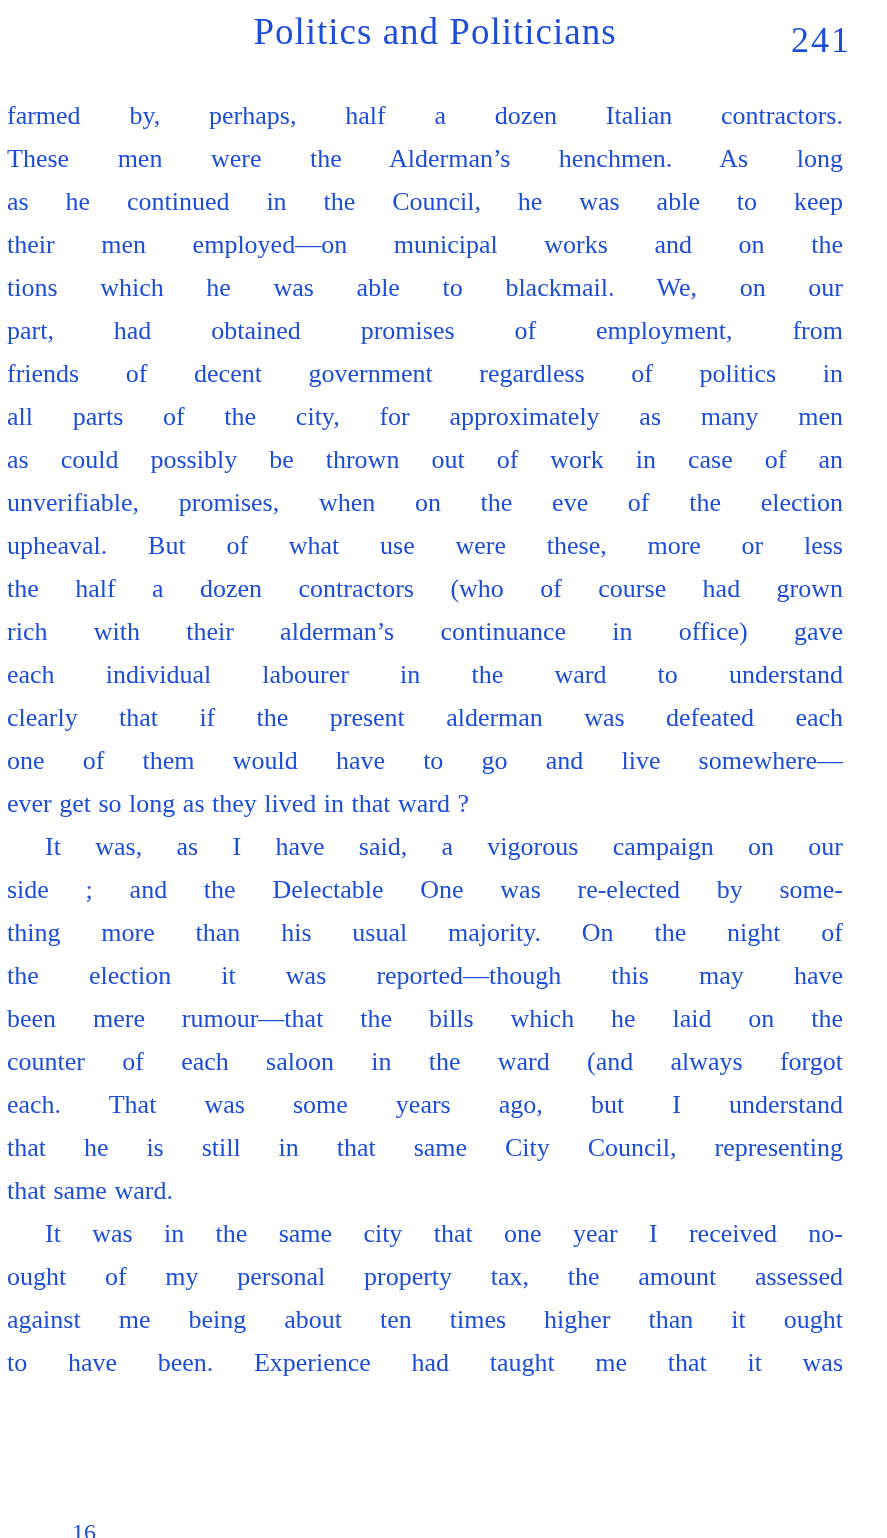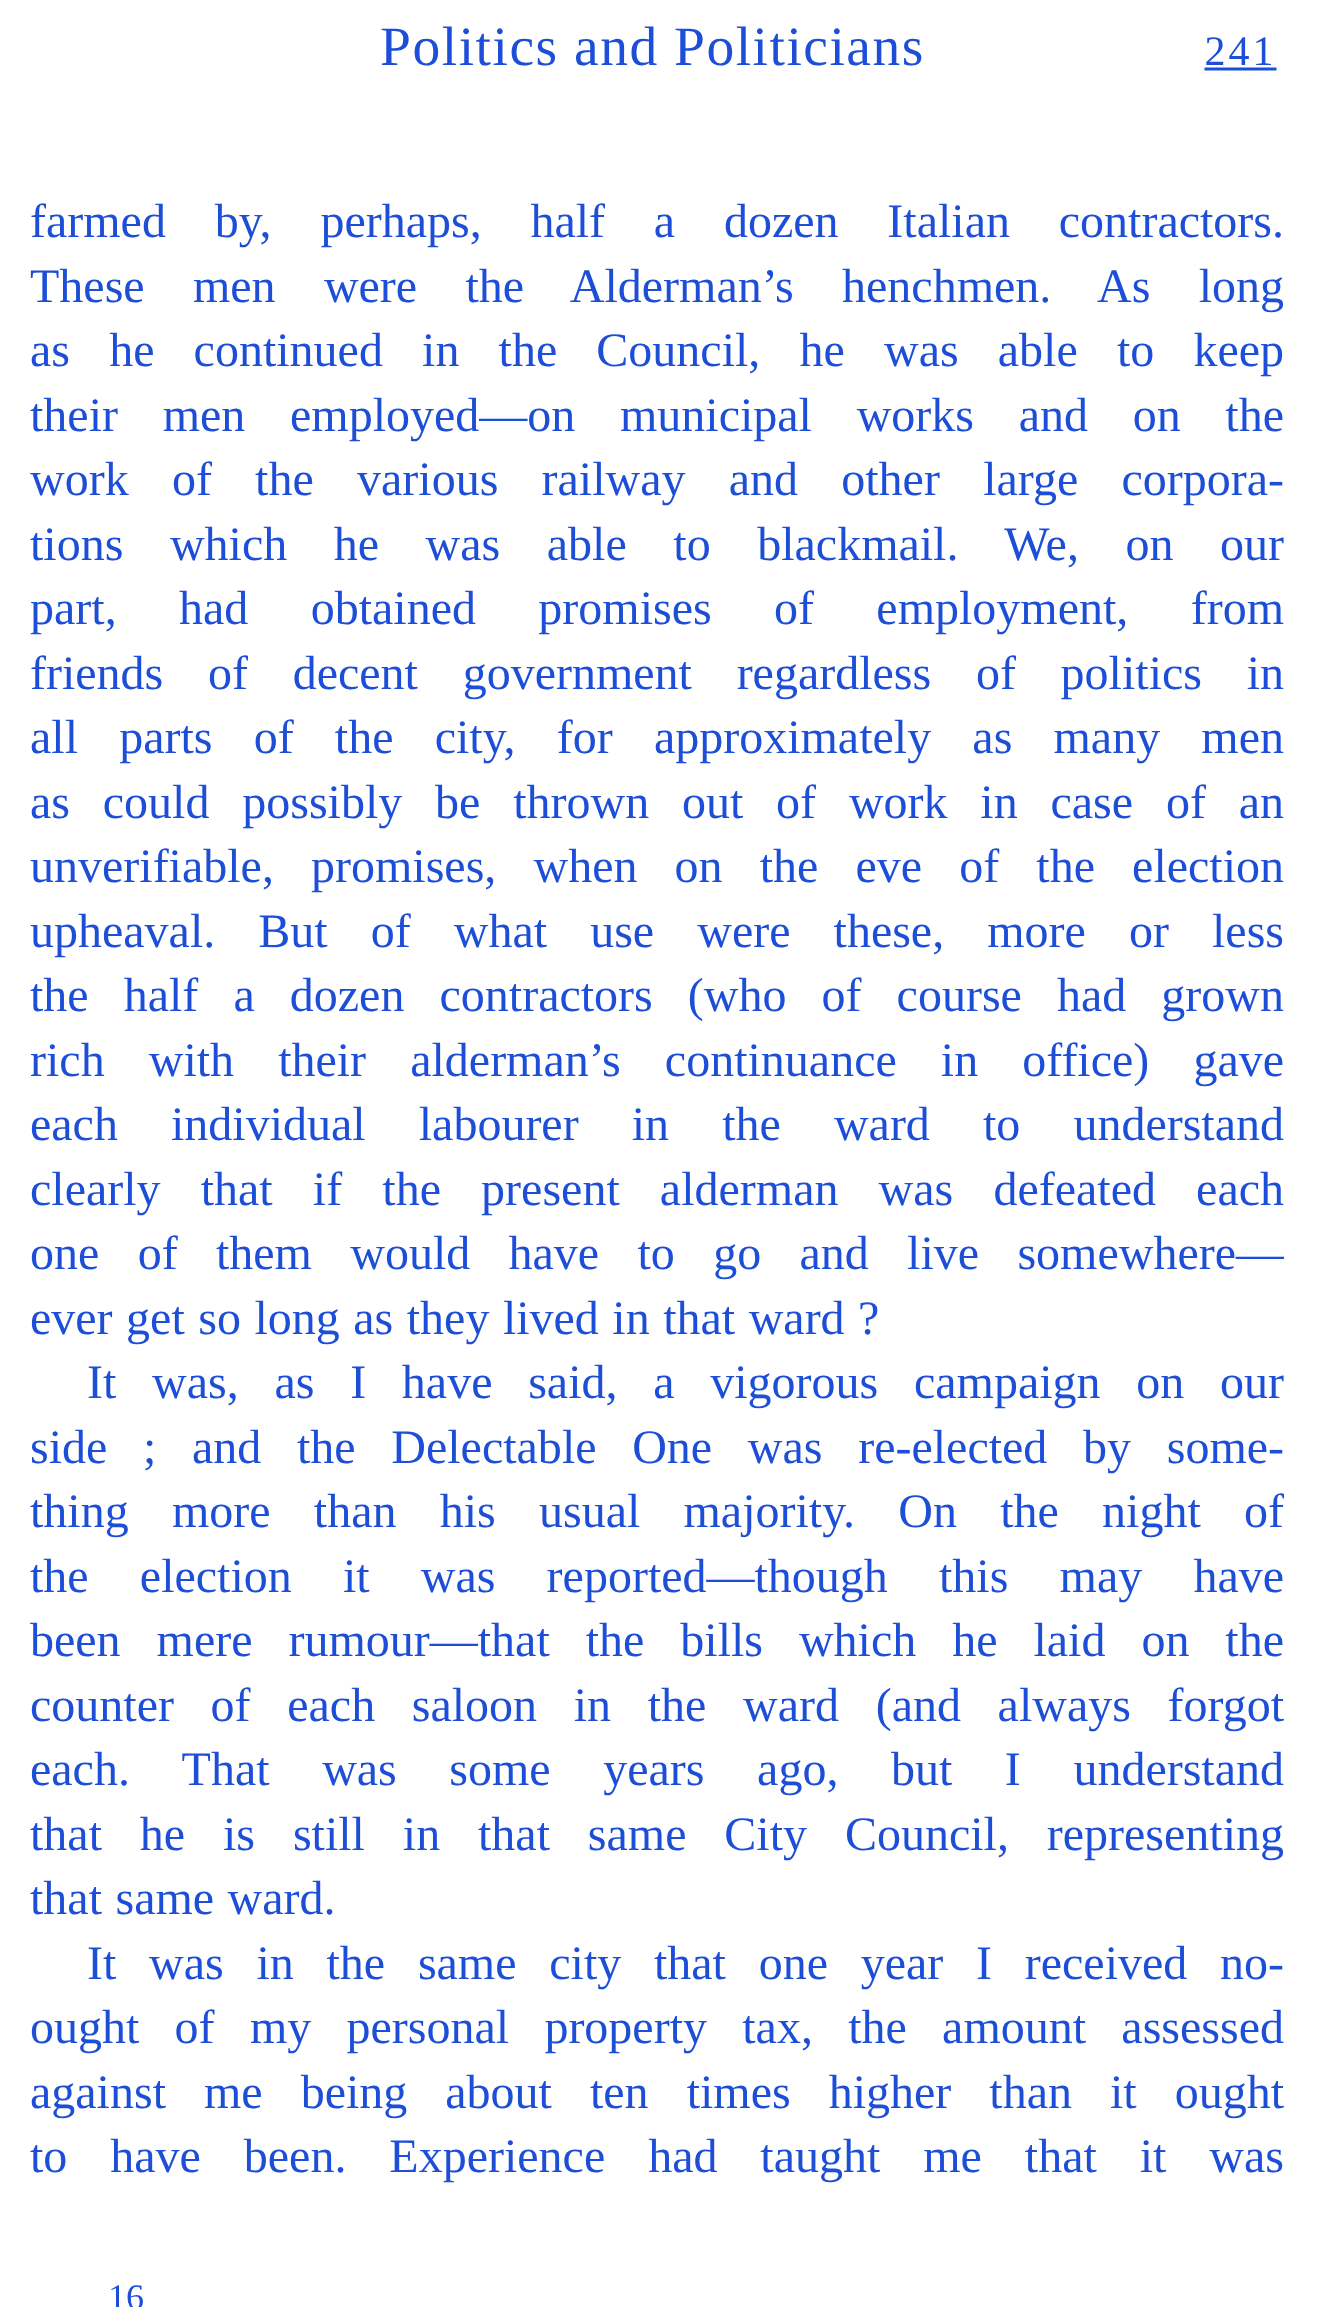--- a/index.html
+++ b/index.html
@@ -23,31 +23,29 @@
     width: 836px;
     text-align: center;
     font-size: 37px;
     letter-spacing: 1px;
     white-space: nowrap;
   }
   .page-number {
     position: absolute;
     top: 19px;
     right: 36px;
-    font-size: 28px;
+    font-size: 36px;
     letter-spacing: 2px;
-    text-decoration: underline;
   }
   .body-text {
     position: absolute;
     top: 94px;
-    left: 20px;
+    left: 7px;
     width: 836px;
-    font-size: 32px;
-    margin-top: 32px;
+    font-size: 26px;
   }
   .line {
     height: 43px;
     line-height: 43px;
     overflow: hidden;
     text-align: justify;
     text-align-last: justify;
     word-spacing: 1px;
   }
   .line.indent {
@@ -71,21 +69,20 @@
 
   <div class="page-title">Politics and Politicians</div>
 
   <div class="page-number">241</div>
 
   <div class="body-text">
       <div class="line">farmed by, perhaps, half a dozen Italian contractors.</div>
       <div class="line">These men were the Alderman’s henchmen. As long</div>
       <div class="line">as he continued in the Council, he was able to keep</div>
       <div class="line">their men employed—on municipal works and on the</div>
-      <div class="line">work of the various railway and other large corpora-</div>
       <div class="line">tions which he was able to blackmail. We, on our</div>
       <div class="line">part, had obtained promises of employment, from</div>
       <div class="line">friends of decent government regardless of politics in</div>
       <div class="line">all parts of the city, for approximately as many men</div>
       <div class="line">as could possibly be thrown out of work in case of an</div>
       <div class="line">unverifiable, promises, when on the eve of the election</div>
       <div class="line">upheaval. But of what use were these, more or less</div>
       <div class="line">the half a dozen contractors (who of course had grown</div>
       <div class="line">rich with their alderman’s continuance in office) gave</div>
       <div class="line">each individual labourer in the ward to understand</div>

